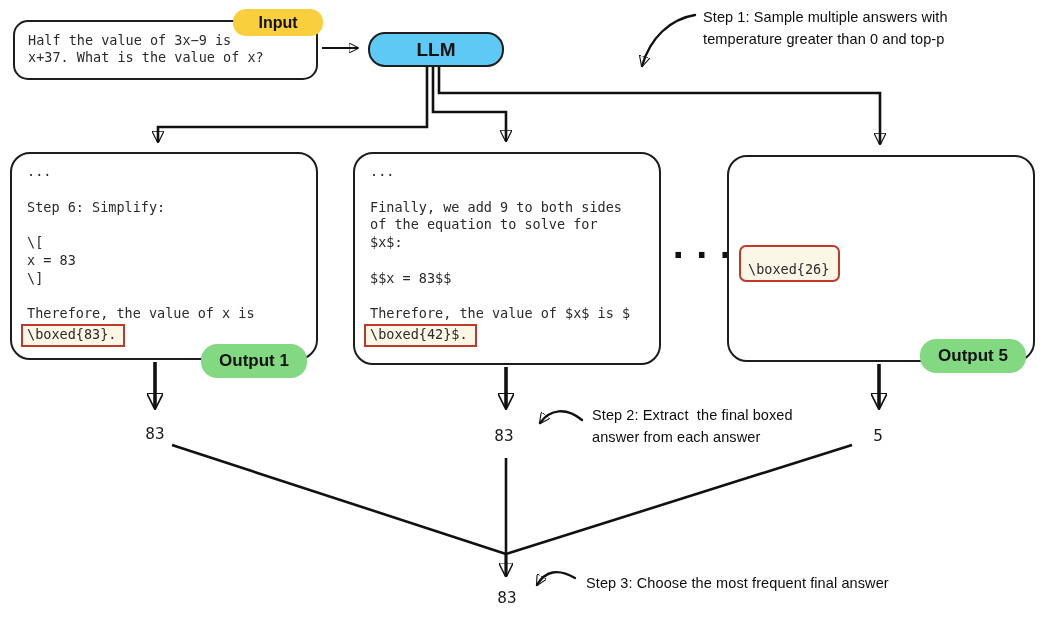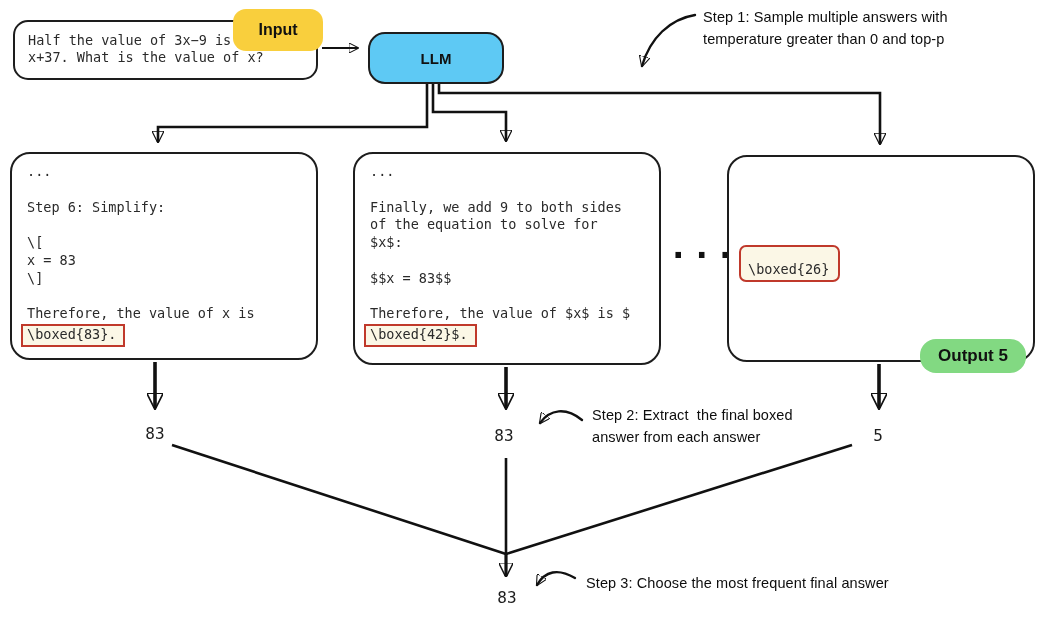--- a/index.html
+++ b/index.html
@@ -25,22 +25,22 @@
   }
   #input-box{left:13px;top:20px;width:305px;height:60px;border-radius:15px;}
   #input-box pre{
     font-family:"DejaVu Sans Mono",monospace;font-size:13.5px;line-height:17px;
     color:#2a2a2a;padding:10px 0 0 13px;white-space:pre;
   }
   .pill{
     position:absolute;display:flex;align-items:center;justify-content:center;
     font-weight:bold;border-radius:16px;
   }
-  #input-badge{left:233px;top:9px;width:90px;height:42px;background:var(--input-badge,#F9CF3D);font-size:16px;z-index:4;border-radius:13px;}
-  #llm-node{left:368px;top:32px;width:136px;height:52px;background:var(--llm-fill,#5EC9F4);border:2px solid #1d1d1d;font-size:15px;border-radius:17px;text-align:right;}
+  #input-badge{left:233px;top:9px;width:90px;height:27px;background:var(--input-badge,#F9CF3D);font-size:16px;z-index:4;border-radius:13px;}
+  #llm-node{left:368px;top:32px;width:136px;height:35px;background:var(--llm-fill,#5EC9F4);border:2px solid #1d1d1d;font-size:19px;border-radius:17px;text-align:right;}
 
   .note{
     position:absolute;font-weight:normal;font-size:14.5px;line-height:22px;
     white-space:pre;color:#0d0d0d;letter-spacing:0.1px;
   }
   #step1-note{left:703px;top:6px;}
   #step2-note{left:592px;top:404px;}
   #step3-note{left:586px;top:572px;}
 
   .output-box{border-radius:20px;}
@@ -138,20 +138,23 @@
 
 Step 6: Simplify:
 
 \[
 x = 83
 \]
 
 Therefore, the value of x is</span>
 <span class="redbox">\boxed{83}.</span></pre>
   </div>
+  <div id="output1-badge" class="pill output-badge">
+    <span>Output 1</span>
+  </div>
 
   <div id="output2-box" class="roundbox output-box">
     <pre class="box-text"><span>...
 
 Finally, we add 9 to both sides
 of the equation to solve for
 $x$:
 
 $$x = 83$$
 

